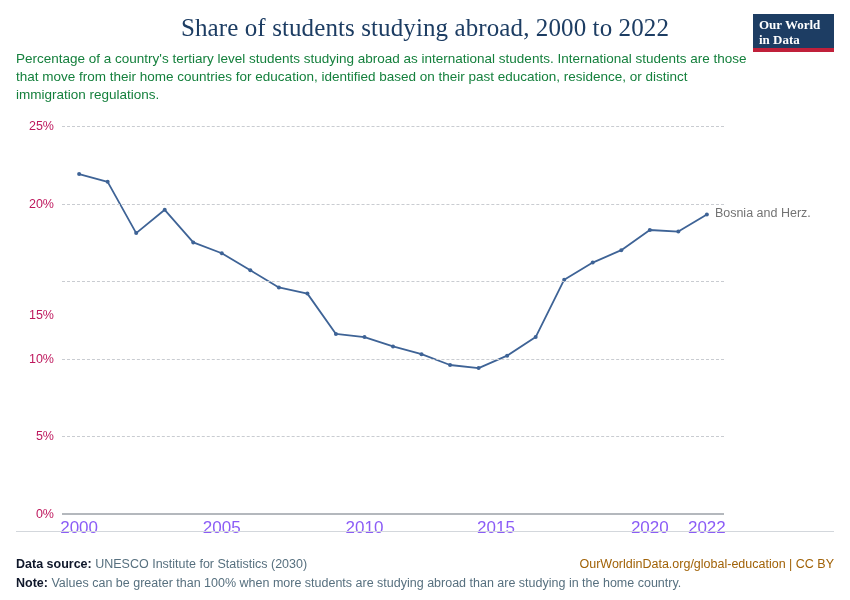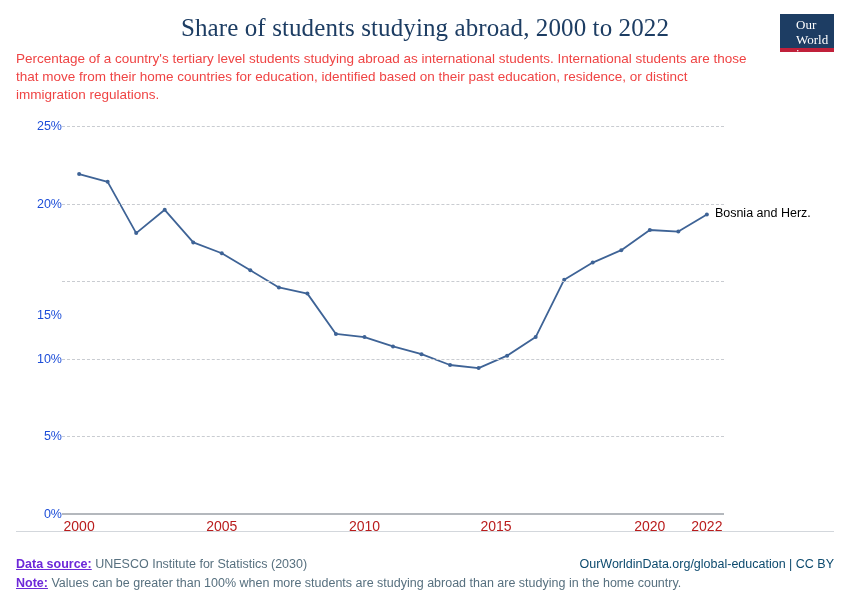--- a/index.html
+++ b/index.html
@@ -30,38 +30,38 @@
     font-size: 25px;
     font-weight: 400;
     color: #1d3d63;
     margin: 0 0 8px 0;
     letter-spacing: 0.1px;
     text-align: center;
   }
   .chart-subtitle {
     font-size: 13.5px;
     line-height: 18px;
-    color: #ef4444;
+    color: #15803d;
     max-width: 735px;
     margin: 0;
   }
   .logo {
     position: absolute;
     top: 0px;
     right: 0px;
-    width: 54px;
+    width: 81px;
     height: 38px;
     background: #1d3d63;
     color: #ffffff;
     font-family: "Liberation Serif", serif;
-    font-weight: normal;
+    font-weight: bold;
     font-size: 13px;
     line-height: 14.5px;
     text-align: left;
-    padding: 4px 6px 0 16px;
+    padding: 4px 6px 0 6px;
     box-sizing: border-box;
     border-bottom: 4px solid #c0203a;
   }
   
   .chart-wrap {
     position: relative;
     margin-top: 14px;
     width: 818px;
     height: 420px;
   }
@@ -77,40 +77,40 @@
     left: 0;
     width: 100%;
     border-top: 1px dashed #c9ccd1;
     height: 0;
   }
   .gridline.solid {
     border-top: 1px solid #b4b8bd;
   }
   .ytick {
     position: absolute;
-    left: 8px;
+    left: 0;
     transform: translate(-100%, -50%);
     padding-right: 8px;
     font-size: 12.5px;
-    color: #1d4ed8;
+    color: #be185d;
     white-space: nowrap;
   }
   .xaxis {
     position: absolute;
     left: 0;
     bottom: 0;
     width: 100%;
     border-top: 1px solid #b4b8bd;
   }
   .xtick {
     position: absolute;
     top: 392px;
     transform: translateX(-50%);
-    font-size: 14px;
-    color: #b91c1c;
+    font-size: 17px;
+    color: #8b5cf6;
     white-space: nowrap;
   }
   .series-label {
     position: absolute;
     font-size: 12.5px;
     color: #3e6396;
     white-space: nowrap;
   }
   svg.line-svg {
     position: absolute;
@@ -131,26 +131,25 @@
     border-top: 1px solid #d3d7dc;
     margin-bottom: 7px;
   }
   .footer-row {
     display: flex;
     justify-content: space-between;
     align-items: baseline;
     margin-bottom: 5px;
   }
   .footer b {
-    color: #6d28d9;
-    text-decoration: underline;
+    color: #0f172a;
   }
   .footer-right {
     text-align: center;
-    color: #0c4a6e;
+    color: #a16207;
     margin-top: 18px;
   }
   .footer-note {
     font-size: 12.5px;
     color: #57707f;
   }
 </style>
 </head>
 <body>
 
@@ -204,21 +203,21 @@
         <div class="gridline" style="top: 77.6px;"></div>
         <div class="ytick" style="top: 77.6px;">20%</div>
         <div class="gridline" style="top: 0px;"></div>
         <div class="ytick" style="top: 0px;">25%</div>
         <div class="xtick" style="left: 17.1207px;">2000</div>
         <div class="xtick" style="left: 159.793px;">2005</div>
         <div class="xtick" style="left: 302.466px;">2010</div>
         <div class="xtick" style="left: 434px;">2015</div>
         <div class="xtick" style="left: 587.81px;">2020</div>
         <div class="xtick" style="left: 644.879px;">2022</div>
-        <div class="series-label" style="left: 652.879px; top: 80.464px; color: #000000;">Bosnia and Herz.</div>
+        <div class="series-label" style="left: 652.879px; top: 80.464px; color: #737373;">Bosnia and Herz.</div>
         <div class="xaxis"></div>
       </div>
   </div>
 
   <div class="footer">
     <div class="footer-rule"></div>
     <div class="footer-row">
       <div>
         <b>Data source:</b>
         <span>UNESCO Institute for Statistics (2030)</span>

